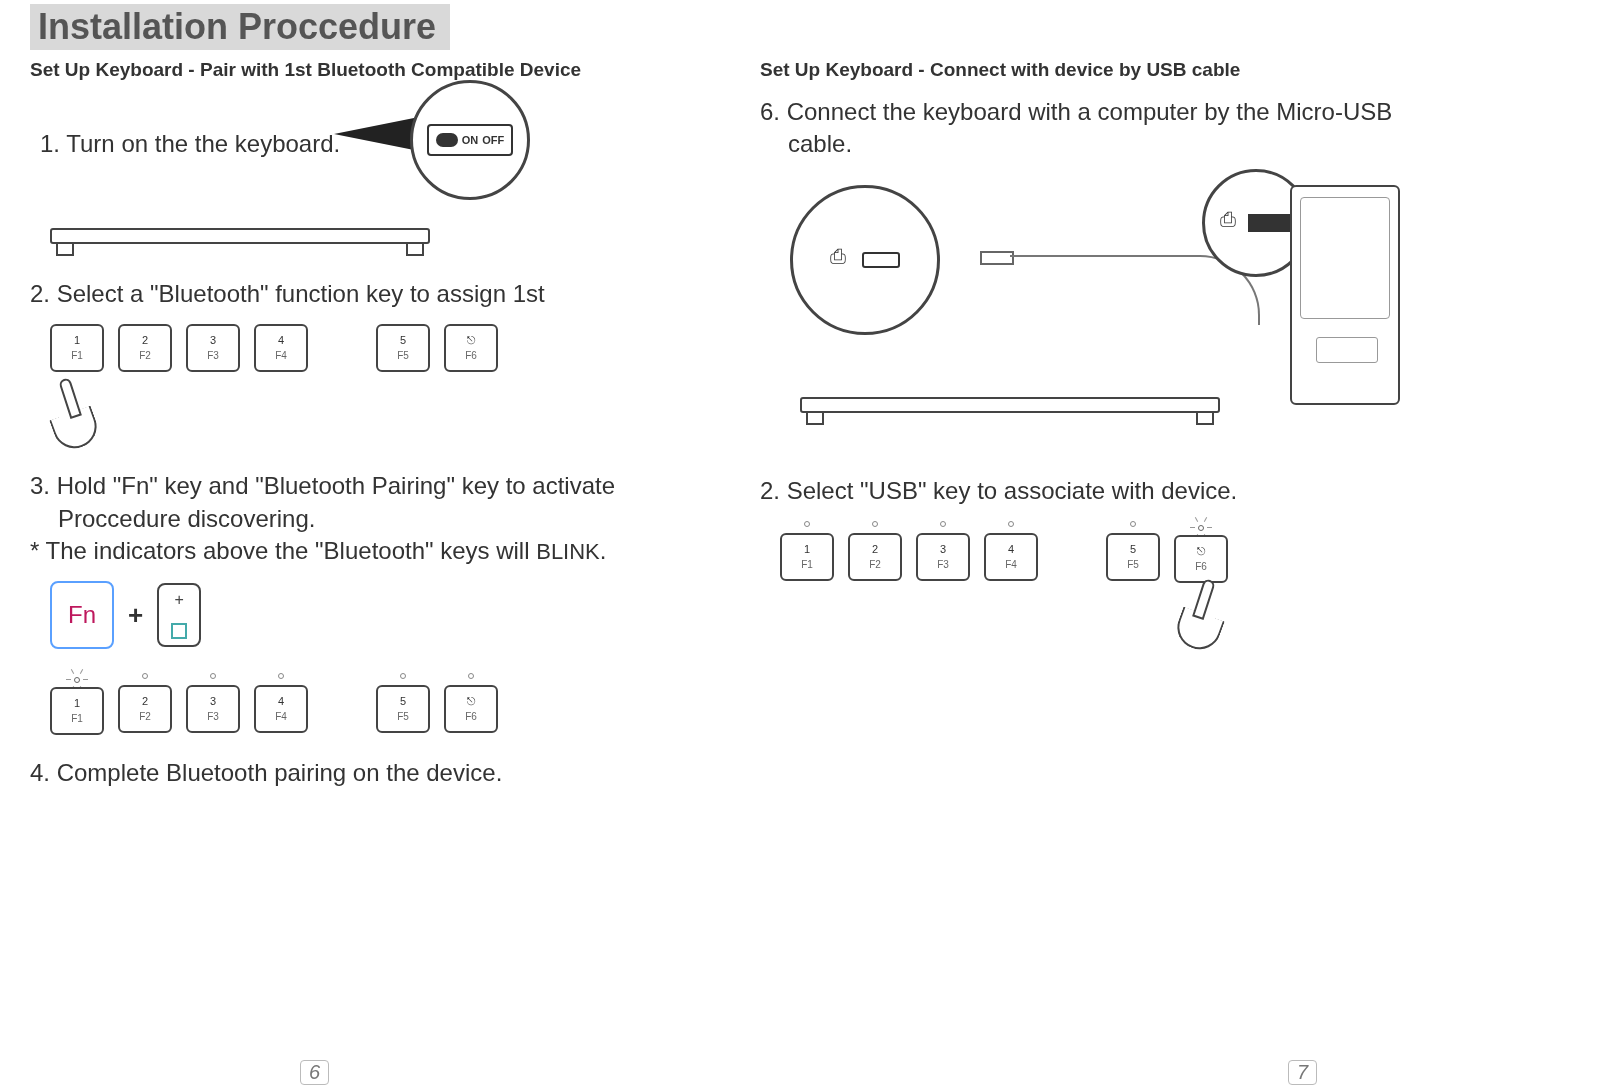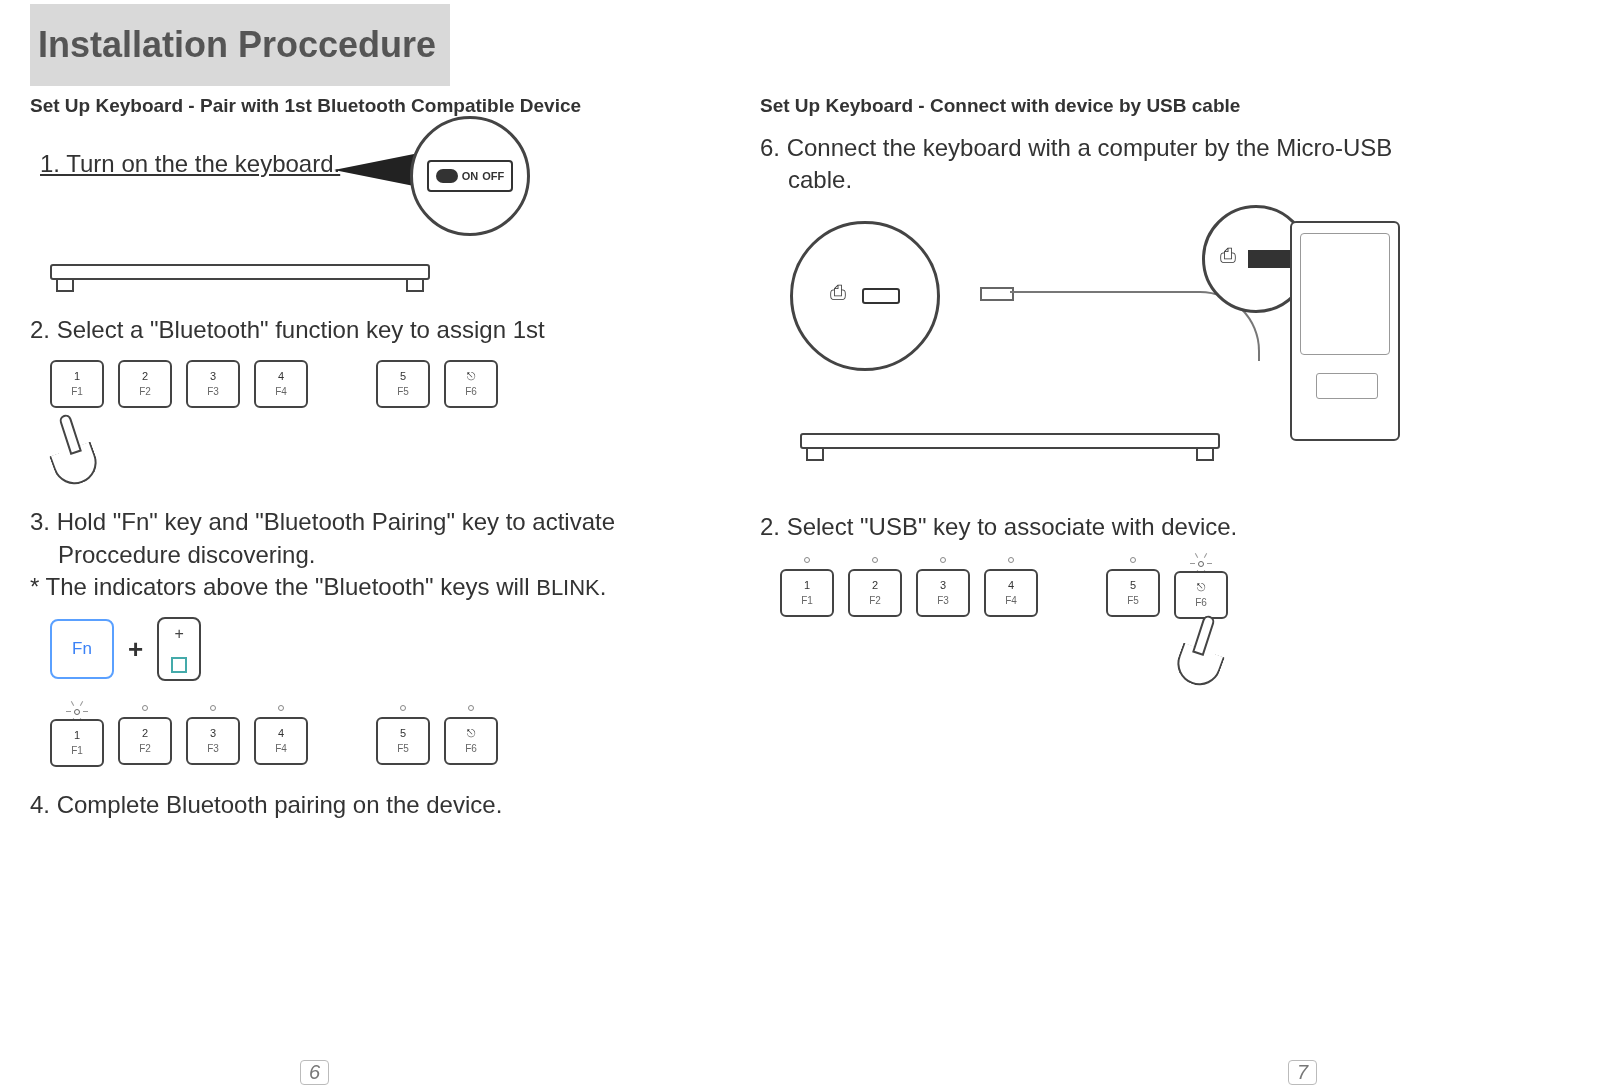--- a/index.html
+++ b/index.html
@@ -7,21 +7,21 @@
     font-family: Arial, Helvetica, sans-serif;
     color: #4a4a4a;
     background: #fff;
     width: 1617px;
     height: 1091px;
     position: relative;
     padding: 0 30px;
   }
   .title-bar {
     background: #d9d9d9;
-    padding: 20px 8px;
+    padding: 2px 8px;
     display: inline-block;
     font-size: 36px;
     font-weight: bold;
     color: #555;
     margin-top: 4px;
     width: 420px;
   }
   .columns {
     display: flex;
     gap: 60px;
@@ -108,22 +108,22 @@
     position:absolute; bottom:0; left:10px; width:44px; height:36px;
     border:2px solid #444; border-top:none; border-radius:0 0 30px 30px;
     transform:rotate(-20deg);
   }
   .hand .finger {
     position:absolute; top:0; left:20px; width:12px; height:40px;
     border:2px solid #444; border-radius:8px 8px 0 0; background:#fff;
     transform:rotate(-18deg);
   }
   .fnkey {
-    width:64px;height:60px;border:2px solid #5aa0ff;border-radius:8px;
-    display:flex;align-items:center;justify-content:center;color:#3b82f6;font-size:17px;
+    width:64px;height:68px;border:2px solid #5aa0ff;border-radius:8px;
+    display:flex;align-items:center;justify-content:center;color:#be185d;font-size:24px;
   }
   .plus { font-size:26px; font-weight:bold; margin:0 14px; color:#333; }
   .pairkey {
     width:44px;height:64px;border:2px solid #444;border-radius:8px;
     display:flex;flex-direction:column;align-items:center;justify-content:space-between;
     padding:6px 0;
   }
   .pairkey .bt { width:16px;height:16px;border:2px solid #4aa;}
   .pairkey .pl { font-size:16px; color:#444;}
   
@@ -191,21 +191,21 @@
 
 
 <div class="title-bar">Installation Proccedure</div>
 
 <div class="columns">
 
   <div class="col col-left">
     <div class="section-head">Set Up Keyboard - Pair with 1st Bluetooth Compatible Device</div>
 
     <div class="toprow-illus">
-      <div class="step" style="position:absolute; left:10px; top:8px;text-decoration:underline;">1. Turn on the the keyboard.</div>
+      <div class="step" style="position:absolute; left:10px; top:24px;">1. Turn on the the keyboard.</div>
 
       <div class="black-wedge" style="left:304px; top:18px;"></div>
       <div class="callout-circle" style="left:380px; top:-16px;">
         <div class="on-off-box">
           <span class="knob"></span>
           <span>ON</span>
           <span>OFF</span>
         </div>
       </div>
     </div>

